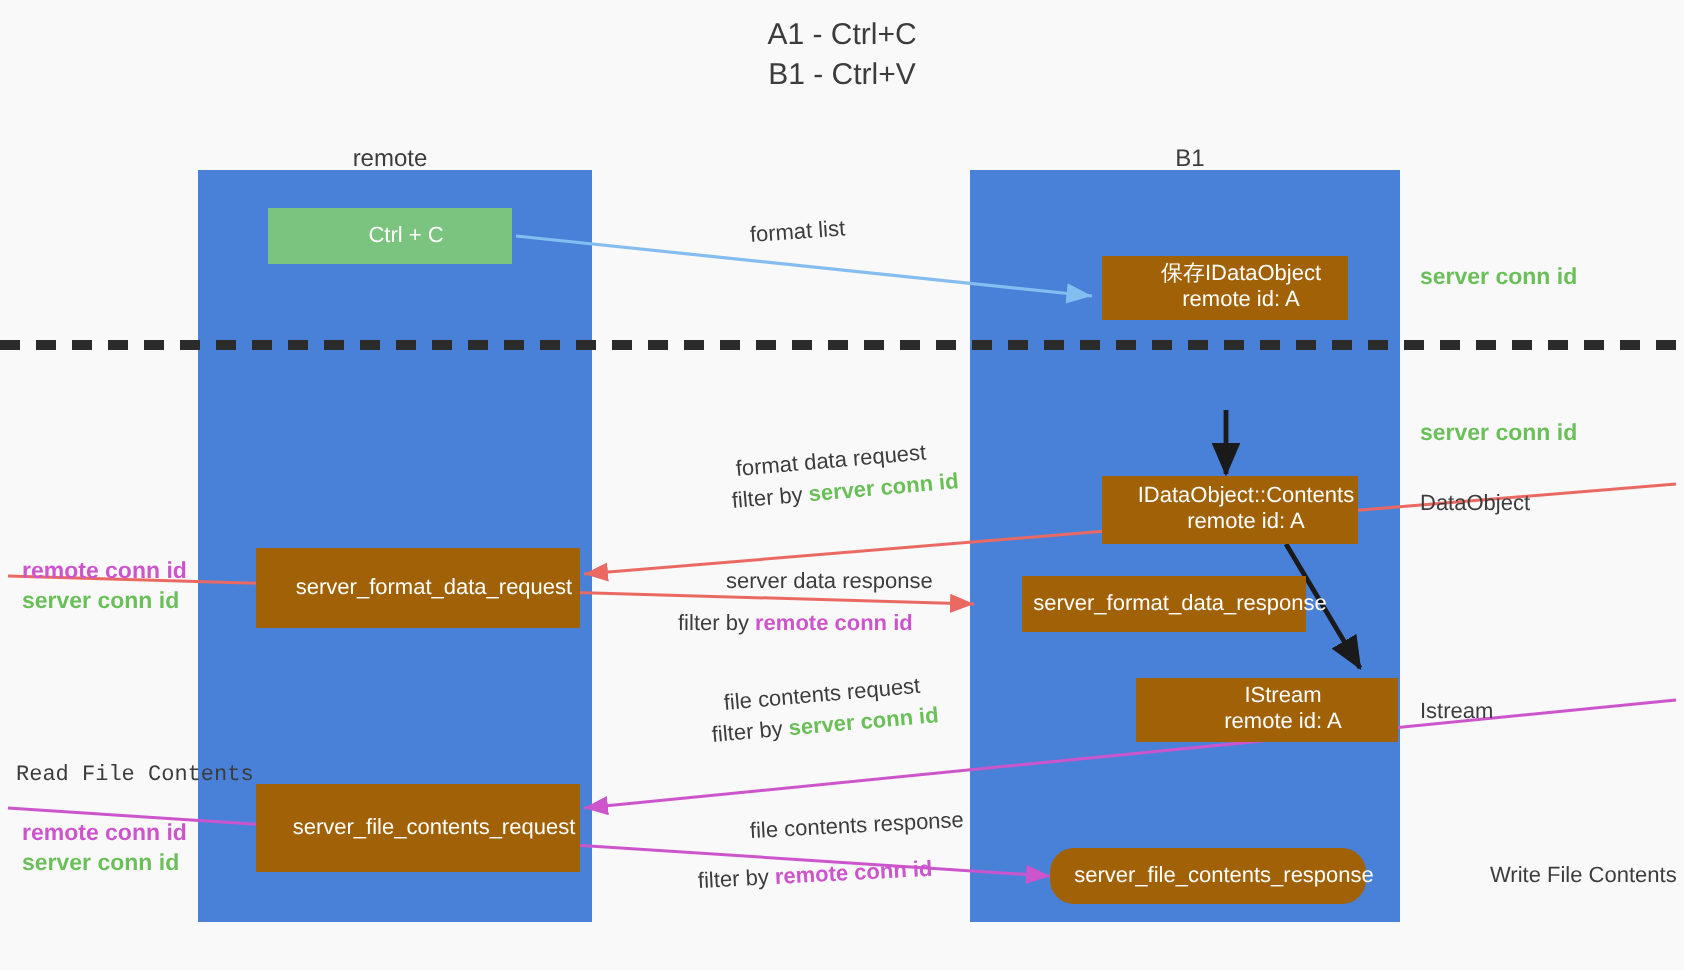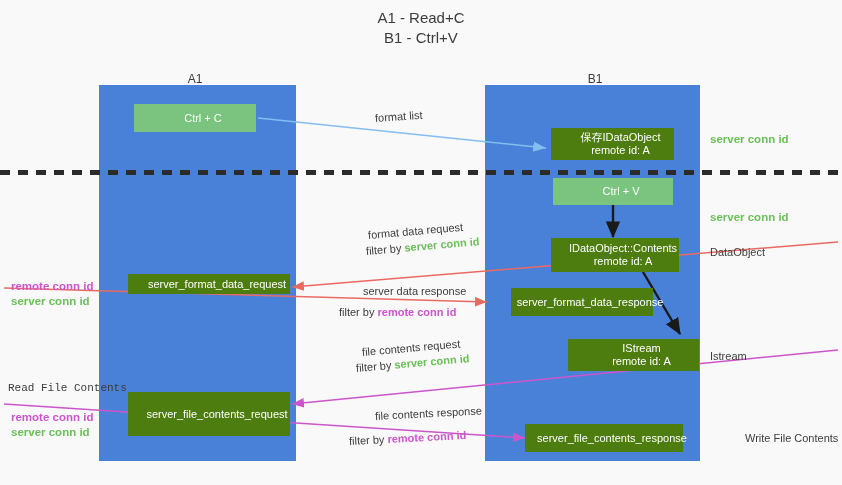--- a/index.html
+++ b/index.html
@@ -26,21 +26,21 @@
   .panel{position:absolute;background:#4a81d8;}
 
   .node{
     position:absolute;box-sizing:border-box;
     display:flex;align-items:center;justify-content:center;
     text-align:center;color:#ffffff;font-size:11px;line-height:13px;
     white-space:pre-line;
     padding-left:16px;
   }
   .node.green{background:#7ac47f;}
-  .node.orange{background:#4d7c0f;}
+  .node.orange{background:#a16207;}
 
   .dashline{
     position:absolute;left:0;top:170px;width:842px;height:5px;
     background-image:repeating-linear-gradient(to right,#2b2b2b 0 10px,transparent 10px 18px);
   }
 
   .edge-label{
     position:absolute;font-size:11px;line-height:14px;color:#3c3c3c;
     white-space:nowrap;transform-origin:left center;
   }
@@ -52,25 +52,24 @@
   .m{color:#cc55cc;font-weight:bold;}
   .b-green{color:#6bbf59;font-weight:bold;font-size:11.5px;}
   .b-mag{color:#cc55cc;font-weight:bold;font-size:11.5px;}
   .plain{color:#3c3c3c;}
 </style>
 </head>
 <body>
 
 <div id="stage">
 
-  <div class="title">A1 - Read+C
+  <div class="title">A1 - Ctrl+C
 B1 - Ctrl+V</div>
 
   <div class="col-head" style="left:120px;top:58px;width:150px;">
-    <div>A1</div>
     <div>remote</div>
   </div>
   <div class="col-head" style="left:520px;top:58px;width:150px;">
     <div>B1</div>
     <div>connection</div>
   </div>
 
   <div class="panel" style="left:99px;top:85px;width:197px;height:376px;"></div>
   <div class="panel" style="left:485px;top:85px;width:215px;height:376px;"></div>
 
@@ -99,32 +98,31 @@
     <line x1="838" y1="242" x2="292" y2="287" stroke="#ea6a63" stroke-width="1.5" marker-end="url(#ah-red)"></line>
 
     <line x1="4" y1="288" x2="487" y2="302" stroke="#ea6a63" stroke-width="1.5" marker-end="url(#ah-red)"></line>
 
     <line x1="838" y1="350" x2="292" y2="404" stroke="#cc55cc" stroke-width="1.5" marker-end="url(#ah-mag)"></line>
 
     <line x1="4" y1="404" x2="525" y2="438" stroke="#cc55cc" stroke-width="1.5" marker-end="url(#ah-mag)"></line>
   </svg>
 
   <div class="node green" style="left:134px;top:104px;width:122px;height:28px;">Ctrl + C</div>
-  <div class="node orange" style="left:128px;top:274px;width:162px;height:20px;">server_format_data_request</div>
+  <div class="node orange" style="left:128px;top:274px;width:162px;height:40px;">server_format_data_request</div>
   <div class="node orange" style="left:128px;top:392px;width:162px;height:44px;">server_file_contents_request</div>
 
   <div class="node orange" style="left:551px;top:128px;width:123px;height:32px;">保存IDataObject
 remote id: A</div>
-  <div class="node green" style="left:553px;top:178px;width:120px;height:27px;">Ctrl + V</div>
   <div class="node orange" style="left:551px;top:238px;width:128px;height:34px;">IDataObject::Contents
 remote id: A</div>
   <div class="node orange" style="left:568px;top:339px;width:131px;height:32px;">IStream
 remote id: A</div>
   <div class="node orange" style="left:511px;top:288px;width:142px;height:28px;">server_format_data_response</div>
-  <div class="node orange" style="left:525px;top:424px;width:158px;height:28px;">server_file_contents_response</div>
+  <div class="node orange" style="left:525px;top:424px;width:158px;height:28px;border-radius:12px;">server_file_contents_response</div>
 
   <div class="dashline"></div>
 
   <div class="edge-label" style="left:375px;top:111px;transform:rotate(-4deg);">format list</div>
 
   <div class="edge-label" style="left:368px;top:228px;transform:rotate(-5deg);">format data request</div>
   <div class="edge-label" style="left:366px;top:244px;transform:rotate(-5deg);">
     <span class="plain">filter by </span><span class="g">server conn id</span>
   </div>
 

